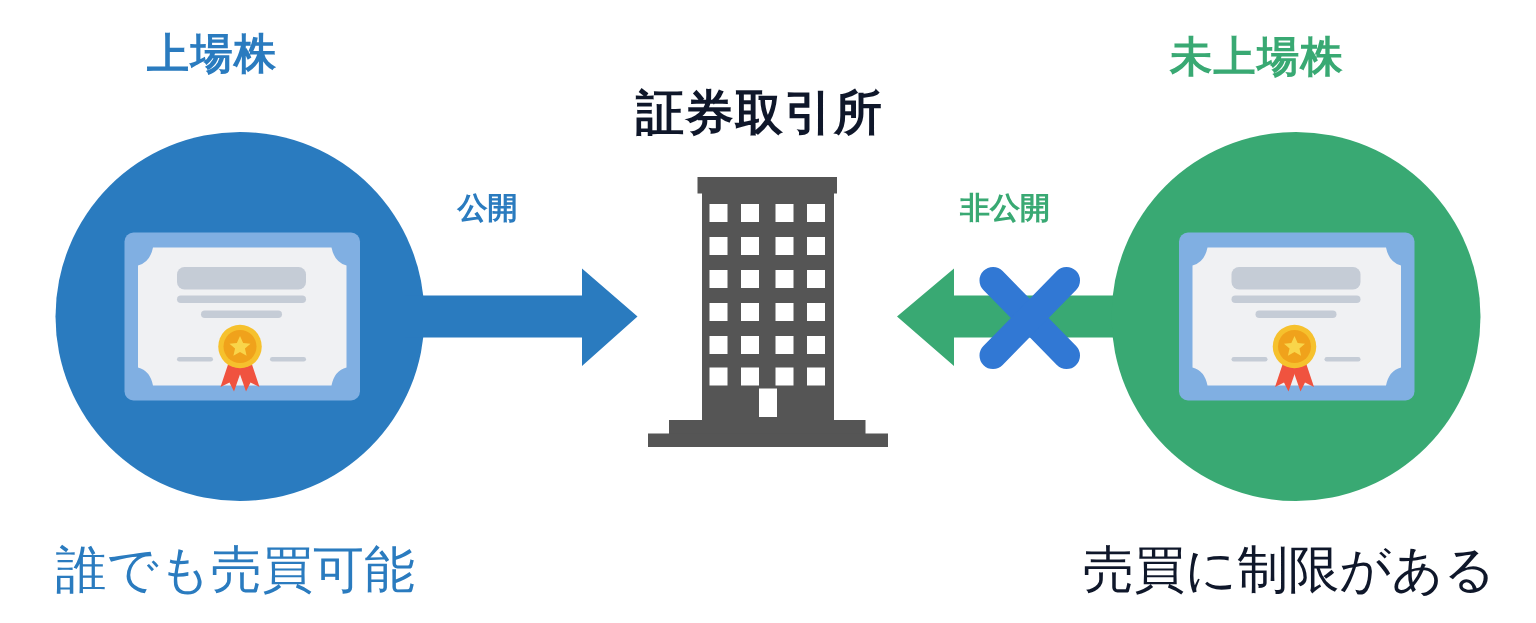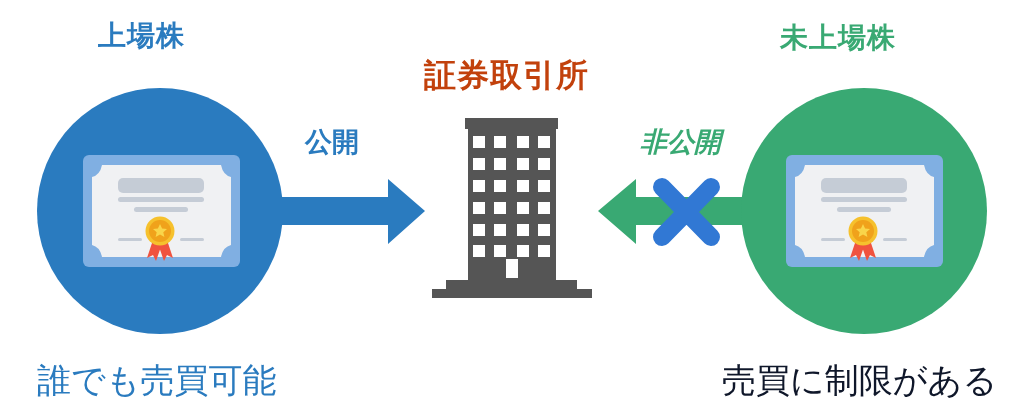--- a/index.html
+++ b/index.html
@@ -1,20 +1,20 @@
 <!DOCTYPE html>
 <html><head>
 <meta charset="utf-8">
 <style>
   html, body { margin: 0; padding: 0; background: #ffffff; }
   body { width: 1024px; height: 415px; position: relative; overflow: hidden;
          font-family: "DejaVu Sans", "Liberation Sans", sans-serif; }
   .abs { position: absolute; }
   .title { font-weight: bold; font-size: 28px; line-height: 1; white-space: nowrap; letter-spacing: 1px; }
-  .label { font-weight: bold; font-size: 27px; line-height: 1; white-space: nowrap; }
+  .label { font-weight: bold; font-size: 20px; line-height: 1; white-space: nowrap; }
   .caption { font-weight: normal; font-size: 34px; line-height: 1; white-space: nowrap; }
   svg.stage { position: absolute; left: 0; top: 0; }
 </style>
 </head>
 <body>
 
 <svg class="stage" width="1024" height="415" viewBox="0 0 1024 415">
   <defs>
     <g id="cert">
 
@@ -87,19 +87,19 @@
 
     <g stroke="#3178d4" stroke-width="18" stroke-linecap="round">
       <line x1="662" y1="187" x2="711" y2="237"></line>
       <line x1="711" y1="187" x2="662" y2="237"></line>
     </g>
   </g>
 </svg>
 
 <div class="abs title" style="left:98px; top:22px; color:#2a7bbf;">上場株</div>
 <div class="abs title" style="left:780px; top:24px; color:#39a973;">未上場株</div>
-<div class="abs title" style="left:424px; top:59px; font-size:32px; color:#c2410c;">証券取引所</div>
+<div class="abs title" style="left:424px; top:59px; font-size:32px; color:#0f172a;">証券取引所</div>
 
 <div class="abs label" style="left:305px; top:128px; color:#2a7bbf;">公開</div>
-<div class="abs label" style="left:640px; top:128px; color:#39a973;font-style:italic;">非公開</div>
+<div class="abs label" style="left:640px; top:128px; color:#39a973;">非公開</div>
 
 <div class="abs caption" style="left:37px; top:363px; color:#2a7bbf;">誰でも売買可能</div>
 <div class="abs caption" style="left:722px; top:363px; color:#0f172a;">売買に制限がある</div>
 
 </body></html>

